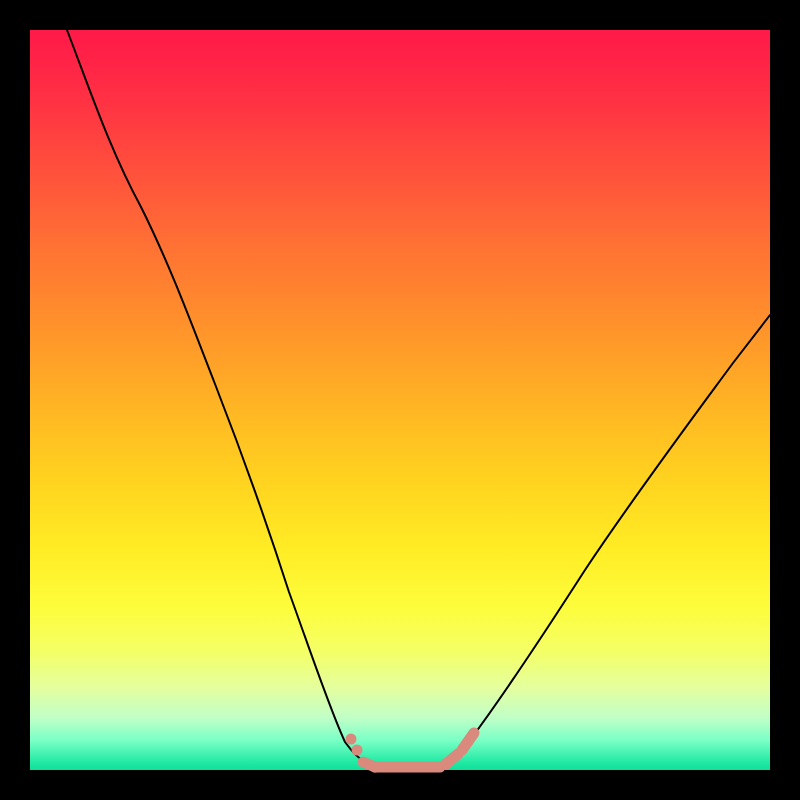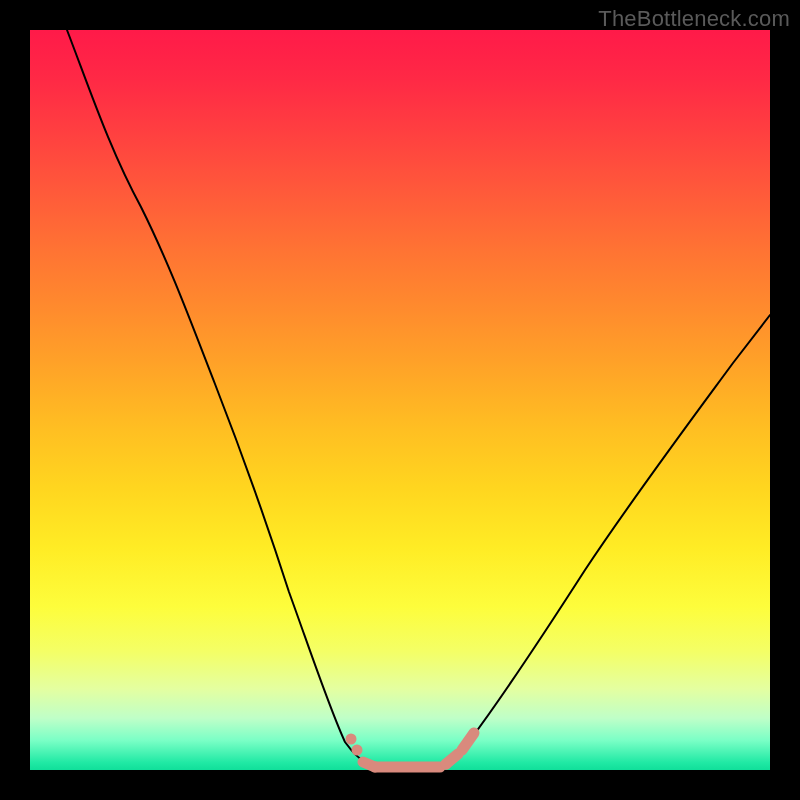--- a/index.html
+++ b/index.html
@@ -80,21 +80,20 @@
   }
   .peach-dot {
     fill: #d98a7d;
   }
 </style>
 </head>
 <body>
 
 <div class="frame">
 
-  <div class="watermark">TheBottleneck.com</div>
 
   <div class="plot-area">
     <div class="gradient"></div>
 
     <svg class="curve" viewBox="0 0 740 740" preserveAspectRatio="none">
 
       <path class="curve-path" d="M 37 0
                C 60 60, 80 120, 111 177
                C 140 235, 162 295, 185 354
                C 208 413, 230 472, 259 562

